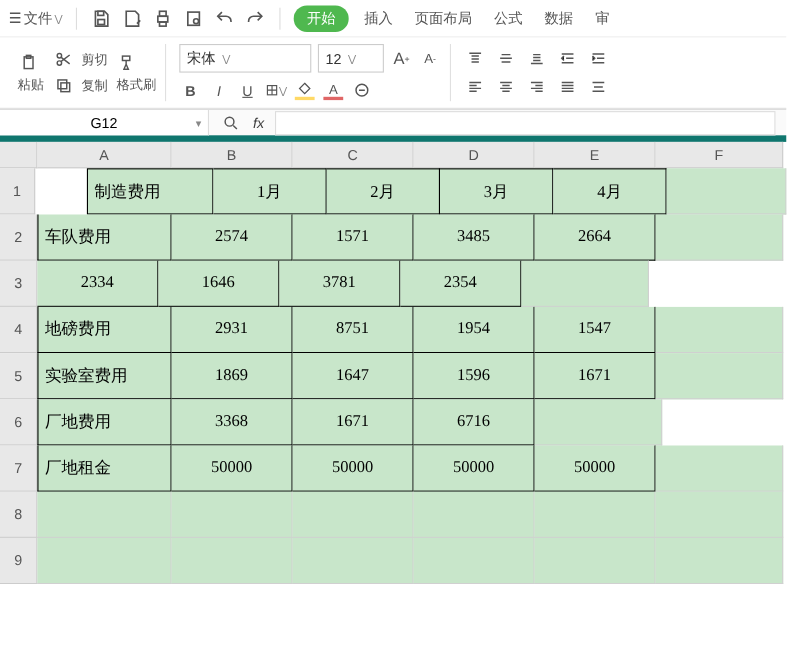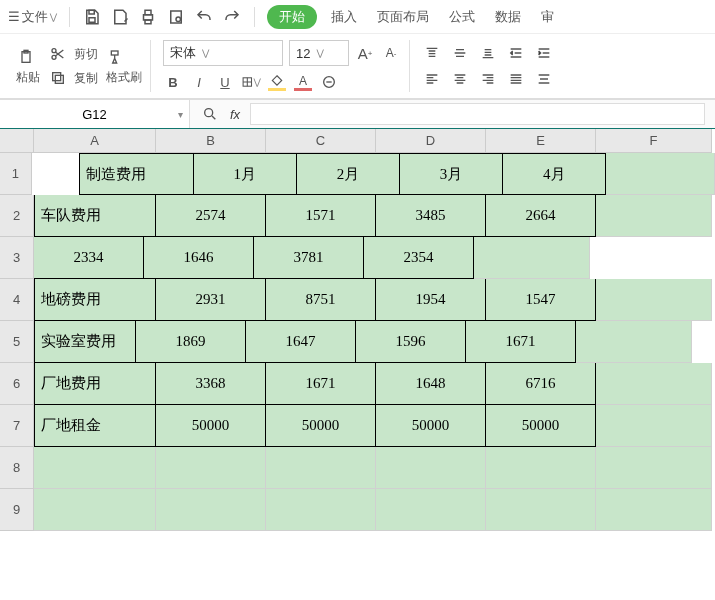--- a/index.html
+++ b/index.html
@@ -21,21 +21,21 @@
   .paste-block { display:flex; gap:8px; align-items:center; }
   .clip-col { display:flex; flex-direction:column; gap:4px; }
   .select { border:1px solid #ccc; background:#fff; height:26px; display:flex; align-items:center; padding:0 6px; gap:6px; }
   .font-name { width:120px; }
   .font-size { width:60px; }
   .btnrow { display:flex; gap:6px; align-items:center; margin-top:6px; }
   .ico { width:20px; height:20px; display:flex; align-items:center; justify-content:center; color:#555; }
   .ico svg { width:16px; height:16px; }
   .dd { font-size:9px; color:#888; }
   .color-strip { width:18px; height:3px; }
-  .namebox-row { display:flex; align-items:center; height:30px; border-top:1px solid #ddd; border-bottom:1px solid #0f766e; background:#fafafa; }
+  .namebox-row { display:flex; align-items:center; height:30px; border-top:1px solid #ddd; border-bottom:6px solid #0f766e; background:#fafafa; }
   .namebox { width:190px; border-right:1px solid #ddd; height:100%; display:flex; align-items:center; justify-content:center; background:#fff; position:relative; }
   .namebox input { border:none; width:100%; text-align:center; font-size:13px; outline:none; background:transparent; }
   .namebox .dd2 { position:absolute; right:6px; color:#888; font-size:10px; }
   .fx-area { display:flex; align-items:center; gap:10px; padding:0 10px; flex:1; }
   .fx-input { flex:1; height:22px; border:1px solid #ddd; background:#fff; }
   .sheet { display:flex; }
   .corner { width:34px; height:24px; background:#e8e8e8; border-right:1px solid #ccc; border-bottom:1px solid #ccc; }
   .colheads { display:flex; }
   .colhead { height:24px; background:#e8e8e8; border-right:1px solid #ccc; border-bottom:1px solid #ccc; display:flex; align-items:center; justify-content:center; font-size:13px; color:#555; }
   .rowhead { width:34px; background:#e8e8e8; border-right:1px solid #ccc; border-bottom:1px solid #ccc; display:flex; align-items:center; justify-content:center; font-size:13px; color:#555; }
@@ -314,33 +314,32 @@
       <div class="rowhead" style="height:42px">4</div>
       <div class="cell rowlabel bordered bleft" style="width:122px;">地磅费用</div>
       <div class="cell bordered" style="width:110px;">2931</div>
       <div class="cell bordered" style="width:110px;">8751</div>
       <div class="cell bordered" style="width:110px;">1954</div>
       <div class="cell bordered" style="width:110px;">1547</div>
       <div class="cell" style="width:116px;"></div>
     </div>
     <div class="gridrow">
       <div class="rowhead" style="height:42px">5</div>
-      <div class="cell rowlabel bordered bleft" style="width:102px;">实验室费用</div>
+      <div class="cell rowlabel bordered bleft" style="width:122px;">实验室费用</div>
       <div class="cell bordered" style="width:110px;">1869</div>
       <div class="cell bordered" style="width:110px;">1647</div>
       <div class="cell bordered" style="width:110px;">1596</div>
       <div class="cell bordered" style="width:110px;">1671</div>
       <div class="cell" style="width:116px;"></div>
     </div>
     <div class="gridrow">
       <div class="rowhead" style="height:42px">6</div>
       <div class="cell rowlabel bordered bleft" style="width:122px;">厂地费用</div>
       <div class="cell bordered" style="width:110px;">3368</div>
       <div class="cell bordered" style="width:110px;">1671</div>
-      <div class="cell bordered" style="width:110px;">1648</div>
       <div class="cell bordered" style="width:110px;">6716</div>
       <div class="cell" style="width:116px;"></div>
     </div>
     <div class="gridrow">
       <div class="rowhead" style="height:42px">7</div>
       <div class="cell rowlabel bordered bleft" style="width:122px;">厂地租金</div>
       <div class="cell bordered" style="width:110px;">50000</div>
       <div class="cell bordered" style="width:110px;">50000</div>
       <div class="cell bordered" style="width:110px;">50000</div>
       <div class="cell bordered" style="width:110px;">50000</div>

